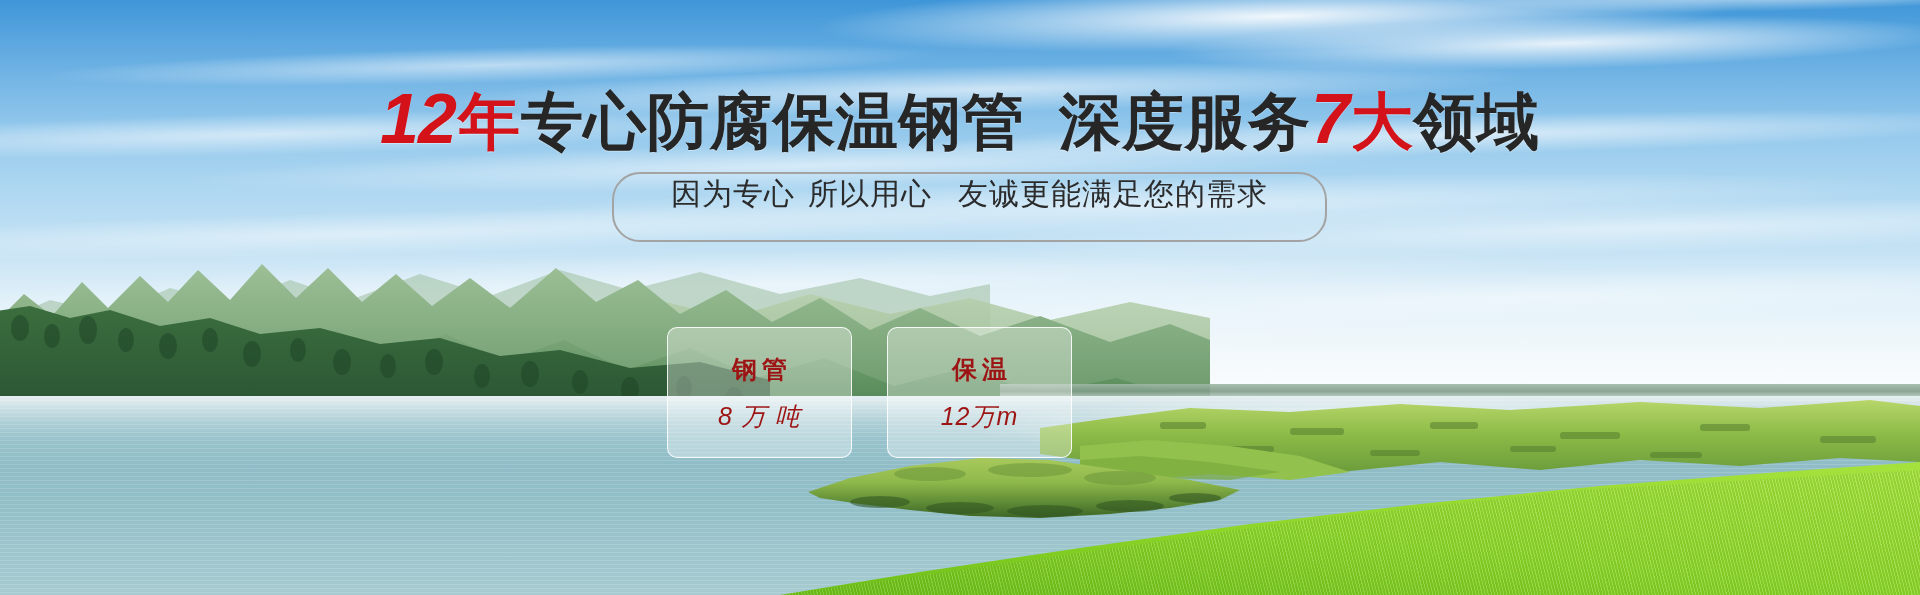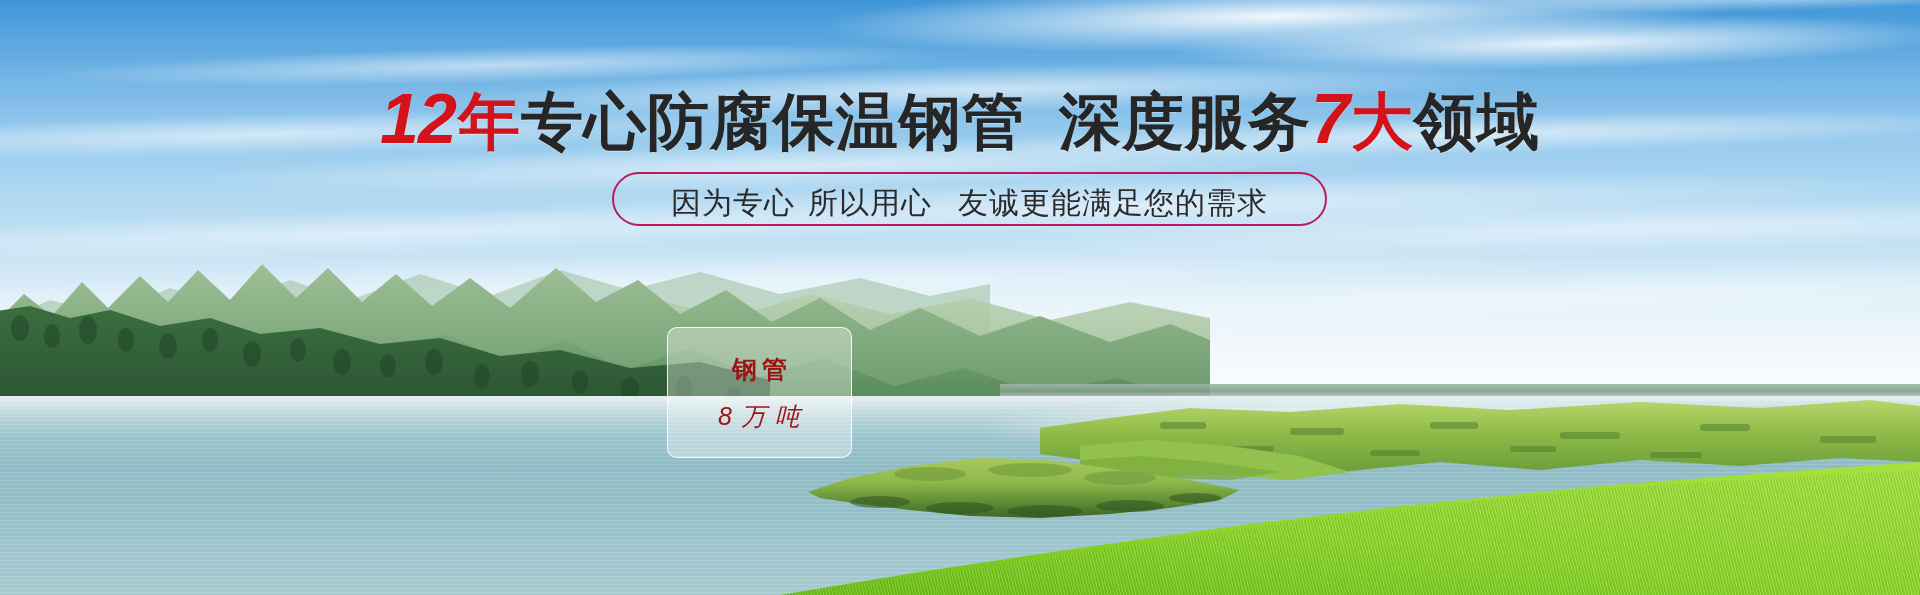--- a/index.html
+++ b/index.html
@@ -180,26 +180,26 @@
     font-style: italic;
     font-weight: 700;
     letter-spacing: -1px;
     margin-right: 2px;
   }
   .headline .gap { display: inline-block; width: 34px; }
 
   .pill {
     position: absolute;
     left: 612px; top: 172px;
-    width: 715px; height: 54px;
-    border: 2px solid #be185d;
+    width: 715px; height: 70px;
+    border: 2px solid #a3a3a3;
     border-radius: 28px;
     box-sizing: border-box;
     display: flex;
-    align-items: flex-end;
+    align-items: flex-start;
     justify-content: center;
   }
   .pill-text {
     font-size: 30px;
     font-weight: 500;
     color: #2b2b2b;
     letter-spacing: 1px;
     white-space: nowrap;
   }
   .pill-text .sp { display: inline-block; width: 13px; }
@@ -415,16 +415,20 @@
   </div>
 
   <div class="cards">
 
     <div class="card">
       <div class="card-label">钢管</div>
       <div class="card-value"><span>8 万 吨</span></div>
     </div>
 
 
+    <div class="card">
+      <div class="card-label">保温</div>
+      <div class="card-value"><span>12万m</span></div>
+    </div>
 
   </div>
 
 </div>
 
 </body></html>

